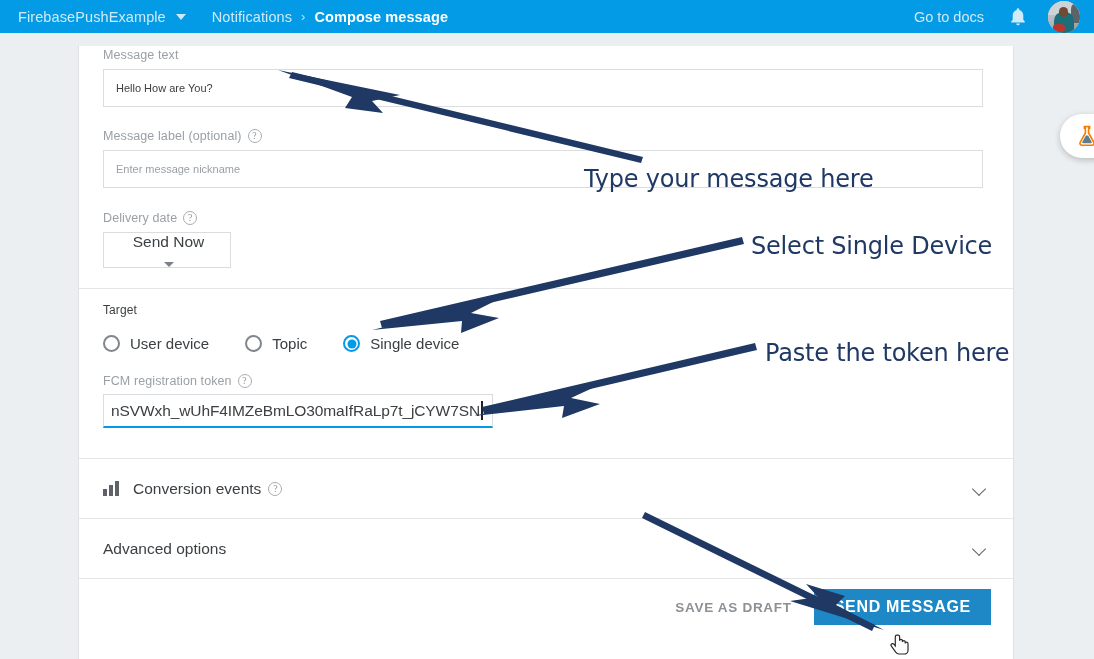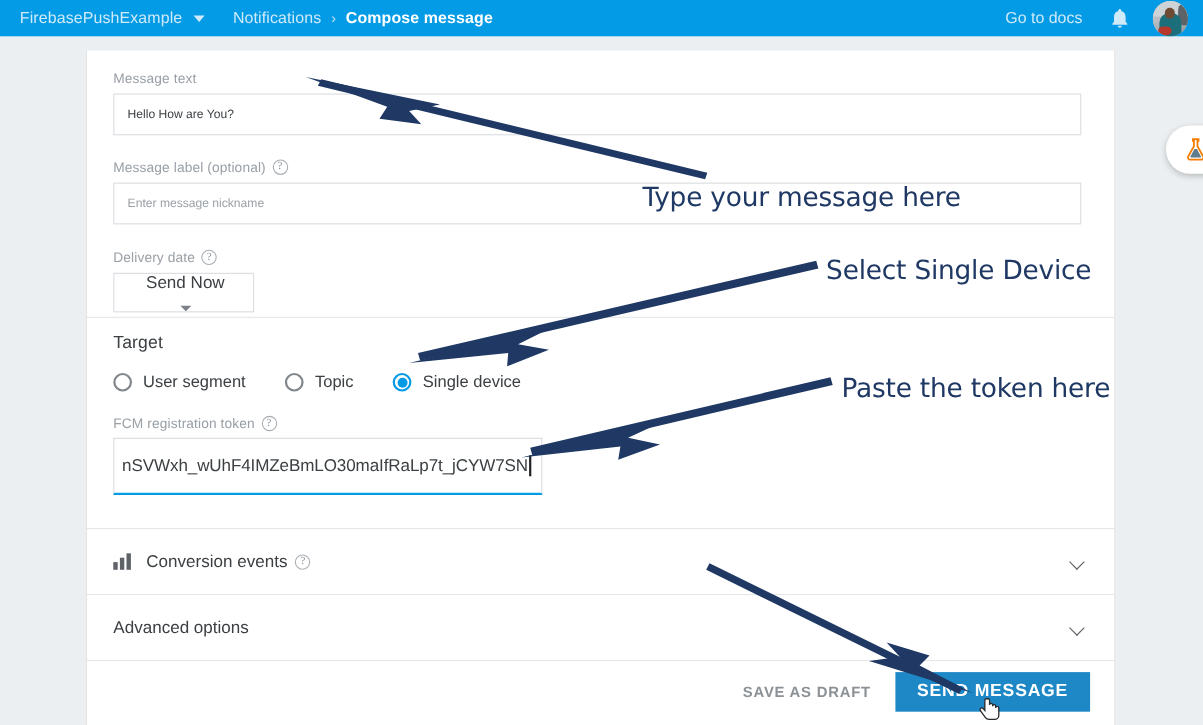--- a/index.html
+++ b/index.html
@@ -68,21 +68,21 @@
     position: absolute; left: 78px; top: 46px; width: 936px;
     background: #ffffff;
     border-left: 1px solid #e0e0e0;
     border-right: 1px solid #e0e0e0;
     height: 613px;
     z-index: 5;
   }
   .sec { position: relative; }
   .sec + .sec { border-top: 1px solid #e4e6e8; }
 
-  .sec-msg { padding: 16px 24px 22px 24px; height: 242px; overflow: hidden; }
+  .sec-msg { padding: 0 24px 22px 24px; height: 242px; overflow: hidden; }
   .sec-target { padding: 14px 24px 30px 24px; }
   .sec-collapse {
     height: 60px; display: flex; align-items: center;
     padding: 0 24px; cursor: pointer;
   }
   .sec-footer { height: 57px; display: flex; align-items: center; justify-content: flex-end; padding: 0 22px; }
 
   .field-label {
     color: #9aa0a6; font-size: 12.5px; letter-spacing: .1px;
     display: flex; align-items: center; gap: 6px;
@@ -113,39 +113,39 @@
     padding: 0 9px 0 12px; cursor: pointer;
     font-size: 15.5px; color: #3c4043; flex-direction: column;
   }
   .sel-caret {
     width: 0; height: 0;
     border-left: 5px solid transparent;
     border-right: 5px solid transparent;
     border-top: 5.5px solid #7b8187;
   }
 
-  .target-title { font-size: 16px; color: #3c4043; letter-spacing: .1px; }
+  .target-title { font-size: 12px; color: #3c4043; letter-spacing: .1px; }
   .radios { display: flex; align-items: center; margin-top: 18px; }
   .radio { display: flex; align-items: center; margin-right: 36px; cursor: pointer; }
   .rdot {
     width: 17px; height: 17px; border-radius: 50%;
     border: 2px solid #80868b; margin-right: 10px; position: relative;
     flex: 0 0 auto;
   }
   .radio.on .rdot { border-color: #039be5; }
   .radio.on .rdot::after {
     content: ""; position: absolute; left: 50%; top: 50%;
     width: 9px; height: 9px; border-radius: 50%;
     background: #039be5; transform: translate(-50%,-50%);
   }
   .rlabel { font-size: 15px; color: #3c4043; }
 
   .token-label { margin-top: 22px; }
   .token-input {
-    margin-top: 6px; width: 390px; height: 52px;
+    margin-top: 6px; width: 390px; height: 34px;
     border: 1px solid #dadce0; border-bottom: 2px solid #039be5;
     background: #fff; display: flex; align-items: center;
     padding: 0 7px; overflow: hidden; cursor: text;
   }
   .token-text {
     font-size: 15.5px; color: #3c4043; white-space: nowrap;
     letter-spacing: -.1px;
   }
   .caret-bar {
     width: 1.5px; height: 19px; background: #202124; margin-left: 1px;
@@ -273,21 +273,21 @@
         <span class="sel-caret"></span>
       </div>
     </div>
 
     <div class="sec sec-target">
       <div class="target-title">Target</div>
 
       <div class="radios">
         <div class="radio">
           <span class="rdot"></span>
-          <span class="rlabel">User segment</span>
+          <span class="rlabel">User device</span>
         </div>
         <div class="radio">
           <span class="rdot"></span>
           <span class="rlabel">Topic</span>
         </div>
         <div class="radio on">
           <span class="rdot"></span>
           <span class="rlabel">Single device</span>
         </div>
       </div>

